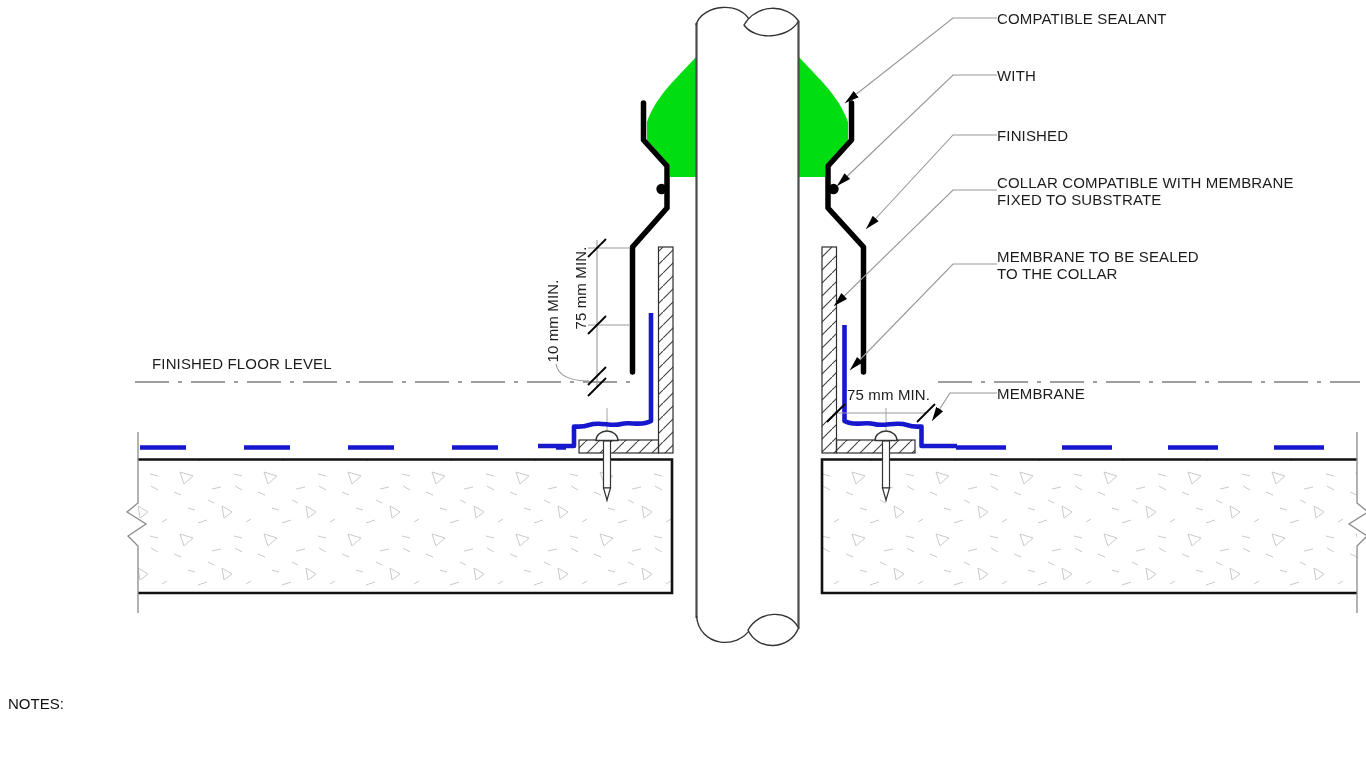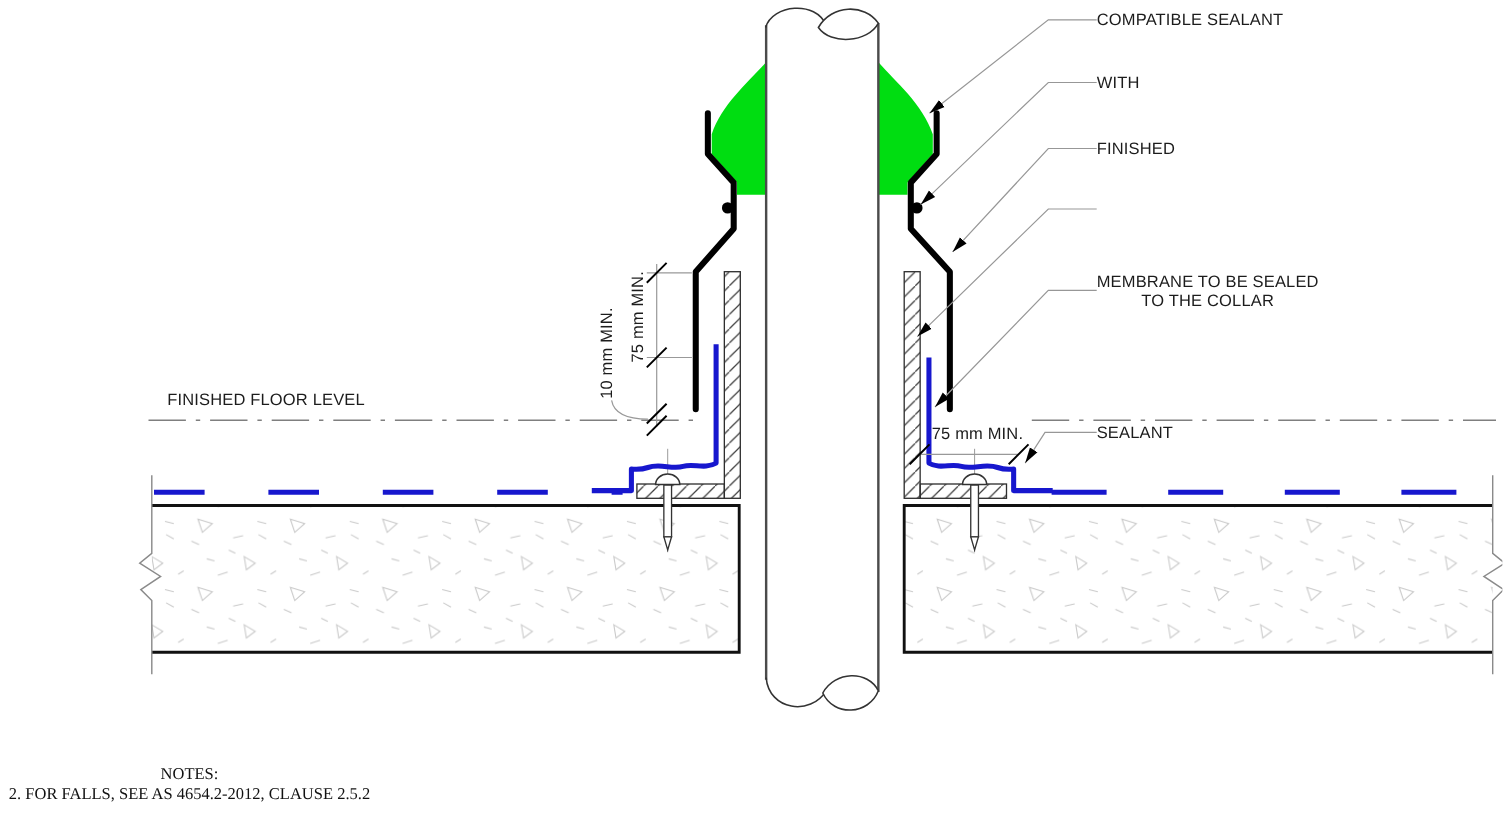--- a/index.html
+++ b/index.html
@@ -1,23 +1,23 @@
 <!DOCTYPE html>
 <html style="--sealant-green: #00DD11; --membrane-blue: #1717CE; --outline-black: #000000; --pipe-gray: #4b4b4b; --leader-gray: #979797; --centerline-gray: #7f7f7f; --concrete-texture: #c9c9c9;"><head>
 <meta charset="utf-8">
 <style>
   html,body{margin:0;padding:0;background:#ffffff;}
   #stage{position:relative;width:1366px;height:758px;background:#fff;overflow:hidden;
-         font-family:"Liberation Sans", sans-serif;text-align:center;}
+         font-family:"Liberation Sans", sans-serif;}
   #stage svg{position:absolute;left:0;top:0;}
   .lbl{position:absolute;font-size:15px;line-height:17px;color:#1c1c1c;
        letter-spacing:.15px;white-space:pre-line;}
   .lbl.rot{transform:translate(-50%,-50%) rotate(-90deg);white-space:nowrap;}
   .notes{position:absolute;left:8px;top:695px;font-size:15px;line-height:18px;color:#111;}
-  .notes div{white-space:pre;font-family:Liberation Serif, serif;}
+  .notes div{white-space:pre;}
 </style>
 </head>
 <body>
 
 <div id="stage">
 
 <svg width="1366" height="758" viewBox="0 0 1366 758">
   <defs>
     <pattern id="hatch" patternUnits="userSpaceOnUse" width="13" height="13">
       <path d="M-2,15 L15,-2" stroke="#3d3d3d" stroke-width="1.1" fill="none"></path>
@@ -137,28 +137,29 @@
     <path d="M997,135 H953 L866,229" marker-end="url(#arrow)"></path>
     <path d="M997,190 H953 L834,306" marker-end="url(#arrow)"></path>
     <path d="M997,264 H953 L850,370" marker-end="url(#arrow)"></path>
     <path d="M997,393 H950 L932,421" marker-end="url(#arrow)"></path>
   </g>
 </svg>
 
 <div class="lbl" style="left:997px;top:10px">COMPATIBLE SEALANT</div>
 <div class="lbl" style="left:997px;top:67px">WITH</div>
 <div class="lbl" style="left:997px;top:127px">FINISHED</div>
+<div class="lbl" style="left:997px;top:174px">COLLAR COMPATIBLE WITH MEMBRANE
+FIXED TO SUBSTRATE</div>
 <div class="lbl" style="left:997px;top:248px">MEMBRANE TO BE SEALED
 TO THE COLLAR</div>
-<div class="lbl" style="left:997px;top:385px">SEALANT</div>
+<div class="lbl" style="left:997px;top:385px">MEMBRANE</div>
 
 <div class="lbl" style="left:152px;top:355px">FINISHED FLOOR LEVEL</div>
 
 <div class="lbl rot" style="left:580px;top:288px">75 mm MIN.</div>
 <div class="lbl rot" style="left:552px;top:321px">10 mm MIN.</div>
 <div class="lbl" style="left:847px;top:386px">75 mm MIN.</div>
 
 <div class="notes">
   <div>NOTES:</div>
-  <div>2. FOR FALLS, SEE AS 4654.2-2012, CLAUSE 2.5.2</div>
 </div>
 
 </div>
 
 </body></html>

